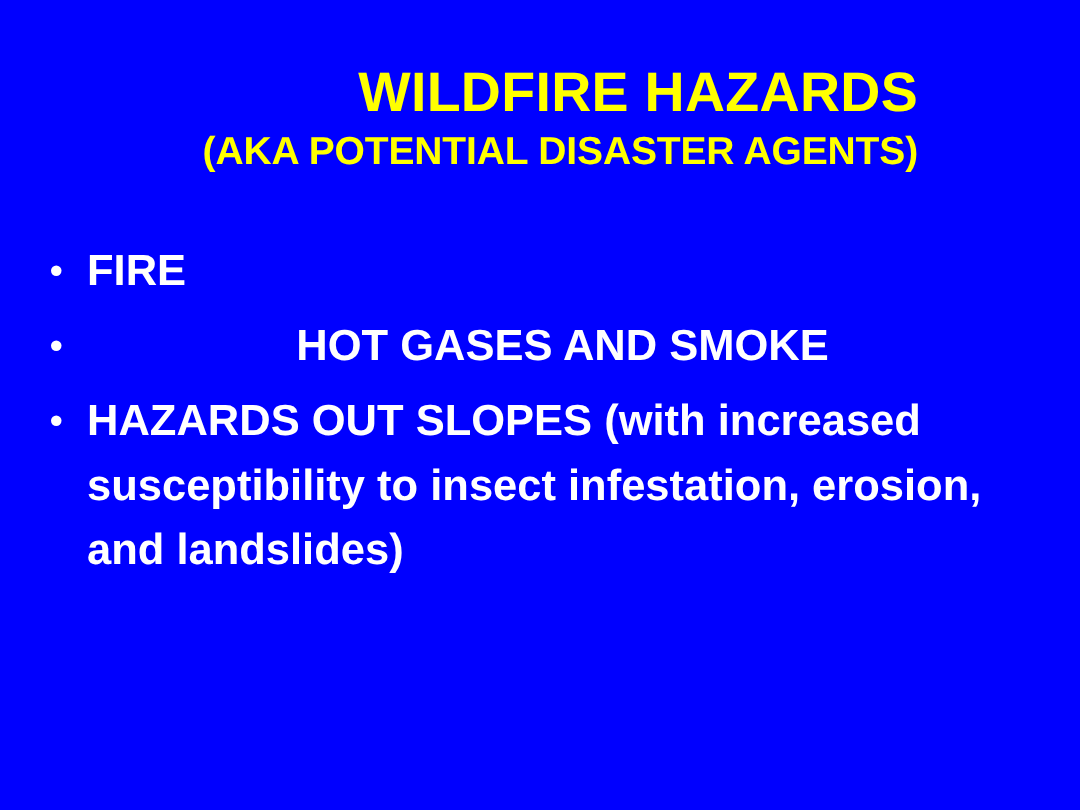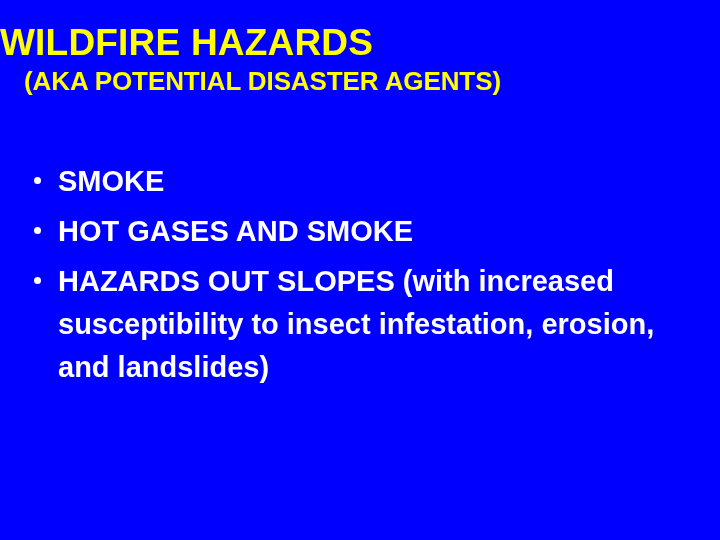--- a/index.html
+++ b/index.html
@@ -18,24 +18,24 @@
     width: 720px;
     height: 540px;
     background: #0000ff;
     box-sizing: border-box;
     overflow: hidden;
   }
 
   
   #title-block {
     position: absolute;
-    top: 21px;
+    top: 40px;
     left: 0;
     width: 612px;
-    text-align: left;
+    text-align: right;
   }
   .title-line1 {
     display: block;
     color: #ffff00;
     font-family: "Liberation Sans", sans-serif;
     font-weight: bold;
     font-size: 37px;
     line-height: 44px;
     letter-spacing: 0.2px;
     white-space: nowrap;
@@ -95,23 +95,23 @@
 <div id="slide" style="background: rgb(0, 0, 255);">
 
   <div id="title-block">
     <span class="title-line1" style="color: rgb(255, 255, 0);">WILDFIRE HAZARDS</span>
     <span class="title-line2" style="color: rgb(255, 255, 0);">(AKA POTENTIAL DISASTER AGENTS)</span>
   </div>
 
   <ul id="bullet-list">
     <li class="bullet-item" style="color: rgb(255, 255, 255);">
       <span class="bullet-marker" style="background: rgb(255, 255, 255);"></span>
-      <span class="bullet-text">SMOKE</span>
+      <span class="bullet-text">FIRE</span>
     </li>
-    <li class="bullet-item" style="color: rgb(255, 255, 255);">
+    <li class="bullet-item" style="color: rgb(255, 255, 255); text-align: center;">
       <span class="bullet-marker" style="background: rgb(255, 255, 255);"></span>
       <span class="bullet-text">HOT GASES AND SMOKE</span>
     </li>
     <li class="bullet-item wrap" style="color: rgb(255, 255, 255);">
       <span class="bullet-marker" style="background: rgb(255, 255, 255);"></span>
       <span class="bullet-text">HAZARDS OUT SLOPES (with increased susceptibility to insect infestation, erosion, and landslides)</span>
     </li>
   </ul>
 
 </div>

